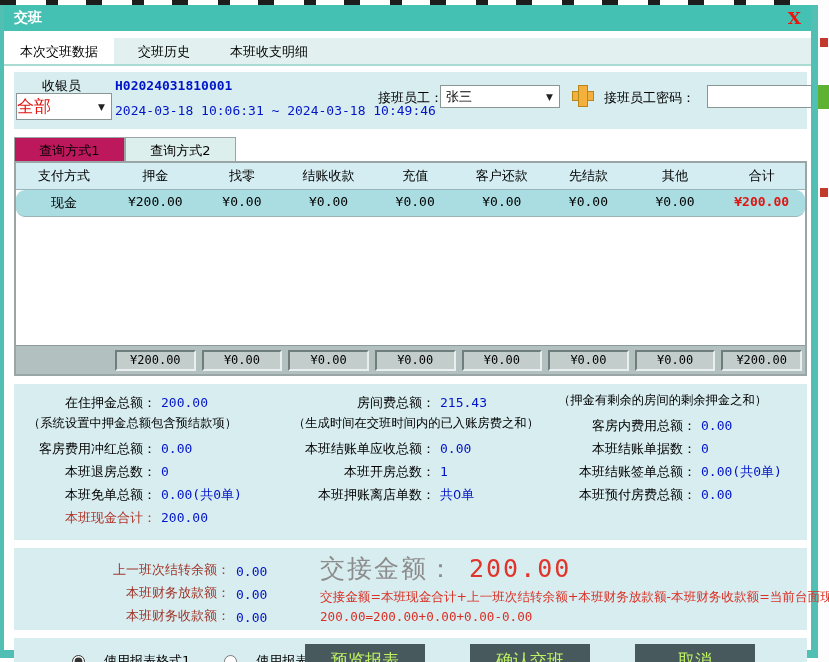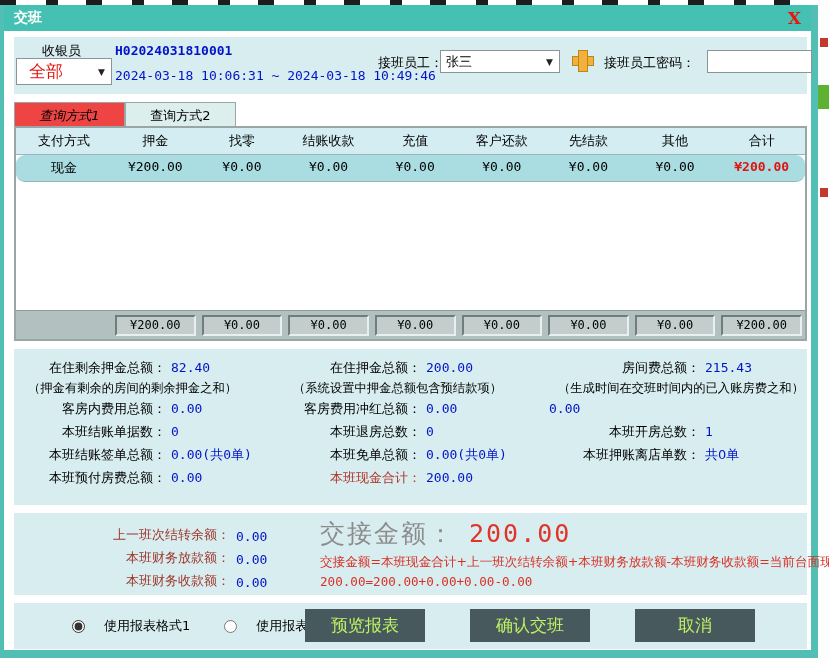--- a/index.html
+++ b/index.html
@@ -31,21 +31,21 @@
 
   .panel { background:#d8edf0; margin:0 4px 0 10px; position:relative; }
 
   
   .cashier { margin-top:6px; height:57px; }
   .lbl { font-size:13px; }
   .cashier .cashier-label { position:absolute; left:28px; top:5px; }
   .combo { position:absolute; background:#fff; border:1px solid #8a9696; display:flex; align-items:center; }
   .combo .arrow { margin-left:auto; font-size:9px; color:#222; padding:0 6px; }
   .combo-cashier { left:2px; top:21px; width:96px; height:27px; }
-  .combo-cashier .val { color:#e01410; font-size:17px; padding-left:12px;
+  .combo-cashier .val { color:#e01410; font-size:17px; 
     font-family:"DejaVu Serif","Liberation Serif",serif; }
   .blue { color:#0014c8; }
   .mono { font-family:"DejaVu Sans Mono","Liberation Mono",monospace; }
   .cashier .shift-id { position:absolute; left:101px; top:6px; font-weight:bold; }
   .cashier .time-range { position:absolute; left:101px; top:31px; }
   .cashier .next-label { position:absolute; left:364px; top:17px; }
   .combo-staff { left:426px; top:13px; width:120px; height:23px; }
   .combo-staff .val { padding-left:5px; font-size:13px; }
   .plus-icon { position:absolute; left:558px; top:13px; width:20px; height:20px; cursor:pointer; }
   .plus-icon::before { content:""; position:absolute; left:0; top:6px; width:20px; height:8px;
@@ -53,21 +53,21 @@
   .plus-icon::after { content:""; position:absolute; left:6px; top:0; width:8px; height:20px;
     background:#f3b03c; border:1px solid #b98618; }
   .cashier .pwd-label { position:absolute; left:590px; top:17px; }
   .pwd-input { position:absolute; left:693px; top:13px; width:105px; height:23px;
     border:1px solid #8a9696; background:#fff; font-size:13px; padding:0 4px; }
 
   
   .qtabs { margin:8px 4px 0 10px; display:flex; height:24px; }
   .qtab { border:1px solid #9aa6a6; border-bottom:none; background:#ddefec;
     width:111px; text-align:center; padding-top:4px; cursor:pointer; }
-  .qtab.active { background:#ef4444;font-style:italic; }
+  .qtab.active { background:#be185d; }
   .tablewrap { margin:0 4px 0 10px; height:215px; border:2px solid #9aa6a6; background:#fff;
     display:flex; flex-direction:column; }
   .tgrid { display:grid; grid-template-columns:96px repeat(8,1fr); }
   .thead { background:#d4edf2; border-bottom:1px solid #9ab4b8; }
   .thead .cell { padding:4px 0; text-align:center; font-size:13px; }
   .trow { background:#a9dde2; border-bottom:1px solid #9ab4b8;border-radius:9px; }
   .trow .cell { padding:4px 0; text-align:center; font-size:13px; }
   .redbold { color:#e01410; font-weight:bold; }
   .tempty { flex:1; background:#fff; }
   .tfoot { background:#b3c0c0; border-top:1px solid #8d9a9a; height:29px; align-items:center; }
@@ -118,20 +118,25 @@
     <div class="red2"></div>
   </div>
 
   <div class="dialog">
 
     <div class="titlebar">
       <span class="title">交班</span>
       <span class="close-x">X</span>
     </div>
 
+    <div class="tabstrip">
+      <div class="tab active">本次交班数据</div>
+      <div class="tab">交班历史</div>
+      <div class="tab">本班收支明细</div>
+    </div>
 
     <div class="panel cashier">
       <span class="lbl cashier-label">收银员</span>
       <div class="combo combo-cashier">
         <span class="val">全部</span>
         <span class="arrow">▼</span>
       </div>
       <span class="shift-id blue mono">H02024031810001</span>
       <span class="time-range blue mono">2024-03-18 10:06:31 ~ 2024-03-18 10:49:46</span>
       <span class="lbl next-label">接班员工：</span>
@@ -181,24 +186,20 @@
         <div class="tcellbox mono">¥0.00</div>
         <div class="tcellbox mono">¥0.00</div>
         <div class="tcellbox mono">¥0.00</div>
         <div class="tcellbox mono">¥0.00</div>
         <div class="tcellbox mono">¥200.00</div>
       </div>
     </div>
 
     <div class="panel summary">
       <div class="sgrid">
-        <div class="scell c1">
-          <span class="slabel">在住剩余押金总额：</span>
-          <span class="sval blue mono">82.40</span>
-        </div>
         <div class="scell c2">
           <span class="slabel">在住押金总额：</span>
           <span class="sval blue mono">200.00</span>
         </div>
         <div class="scell c3">
           <span class="slabel">房间费总额：</span>
           <span class="sval blue mono">215.43</span>
         </div>
 
         <div class="note">（押金有剩余的房间的剩余押金之和）</div>
@@ -207,20 +208,21 @@
 
         <div class="scell c1">
           <span class="slabel">客房内费用总额：</span>
           <span class="sval blue mono">0.00</span>
         </div>
         <div class="scell c2">
           <span class="slabel">客房费用冲红总额：</span>
           <span class="sval blue mono">0.00</span>
         </div>
         <div class="scell c3">
+          <span class="slabel">本班结账单应收总额：</span>
           <span class="sval blue mono">0.00</span>
         </div>
 
         <div class="scell c1">
           <span class="slabel">本班结账单据数：</span>
           <span class="sval blue mono">0</span>
         </div>
         <div class="scell c2">
           <span class="slabel">本班退房总数：</span>
           <span class="sval blue mono">0</span>

